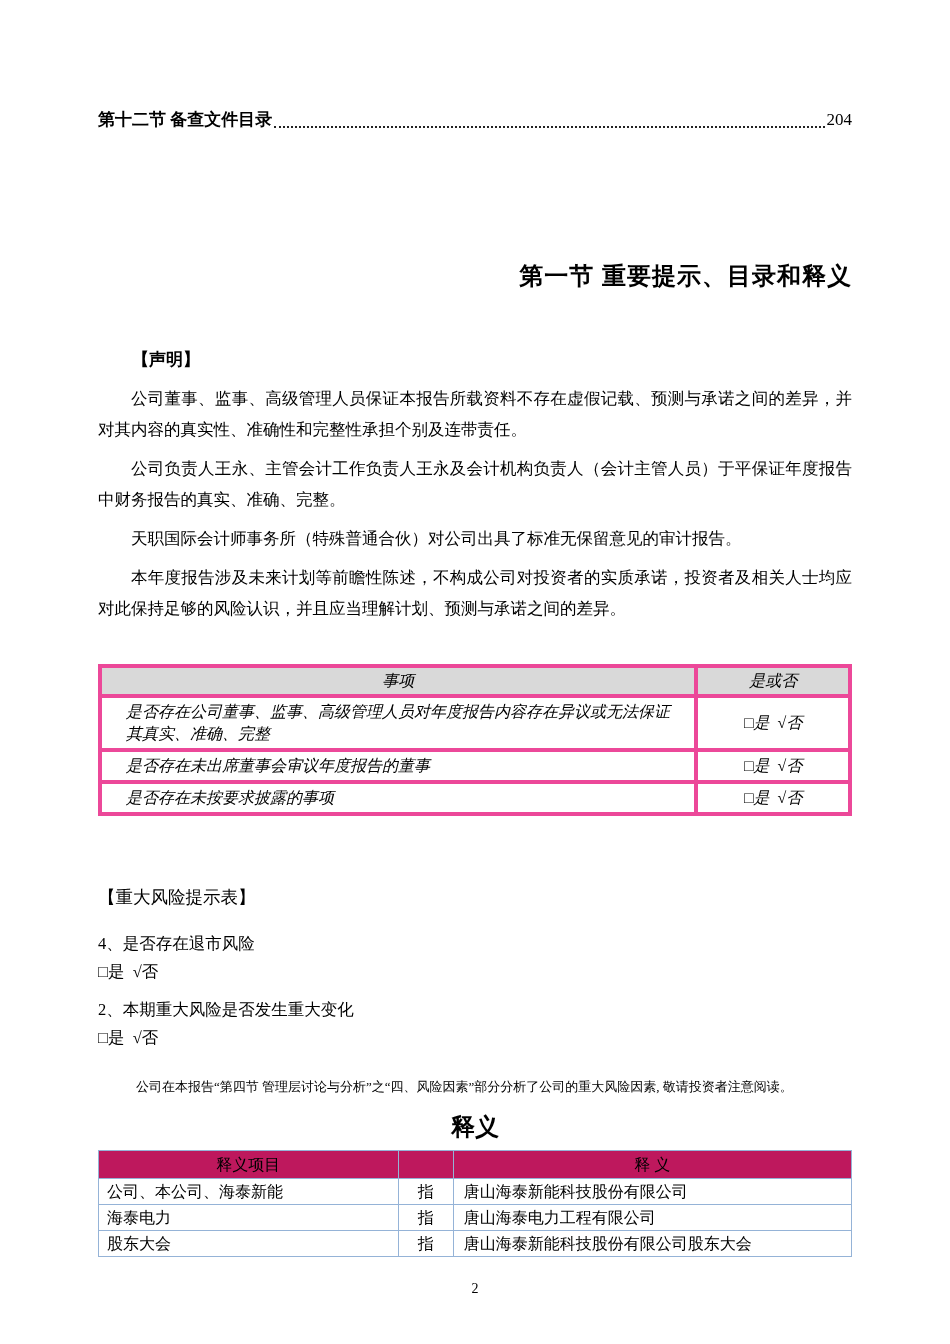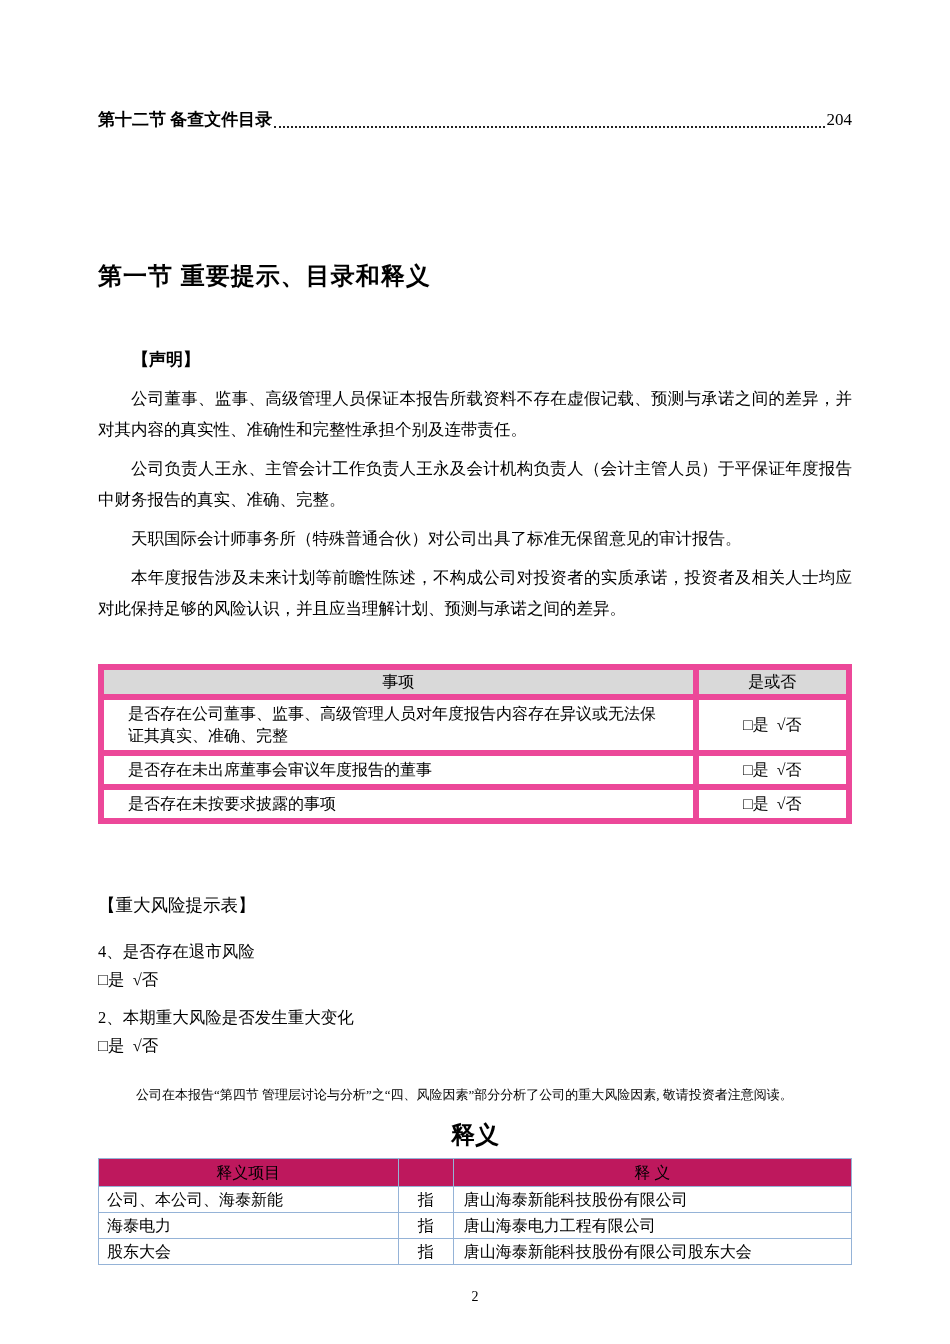--- a/index.html
+++ b/index.html
@@ -31,21 +31,21 @@
     flex: 1;
     border-bottom: 2px dotted #222222;
     margin: 0 2px 4px 2px;
     height: 1px;
   }
   .toc-page { white-space: nowrap; font-weight: normal; }
 
   
   .section-title {
     margin-top: 128px;
-    text-align: left;
+    text-align: right;
     font-family: "Liberation Sans", "DejaVu Sans", sans-serif;
     font-weight: bold;
     font-size: 24px;
     line-height: 32px;
     letter-spacing: 1px;
   }
 
   
   .stmt-heading {
     margin-top: 52px;
@@ -65,24 +65,25 @@
   
   table.matters {
     width: 100%;
     border-collapse: collapse;
     margin-top: 40px;
     table-layout: fixed;
   }
   table.matters col.c-item { width: 79.5%; }
   table.matters col.c-ans  { width: 20.5%; }
   table.matters th, table.matters td {
-    border: 6px solid #ec4899;
+    border: 4px solid #ec4899;
     font-size: 16px;
     font-weight: normal;
     vertical-align: middle;
+    font-style: italic;
   }
   table.matters th {
     background: #d9d9d9;
     text-align: center;
     height: 30px;
     line-height: 22px;
   }
   table.matters td.item {
     text-align: left;
     padding: 3px 24px;

